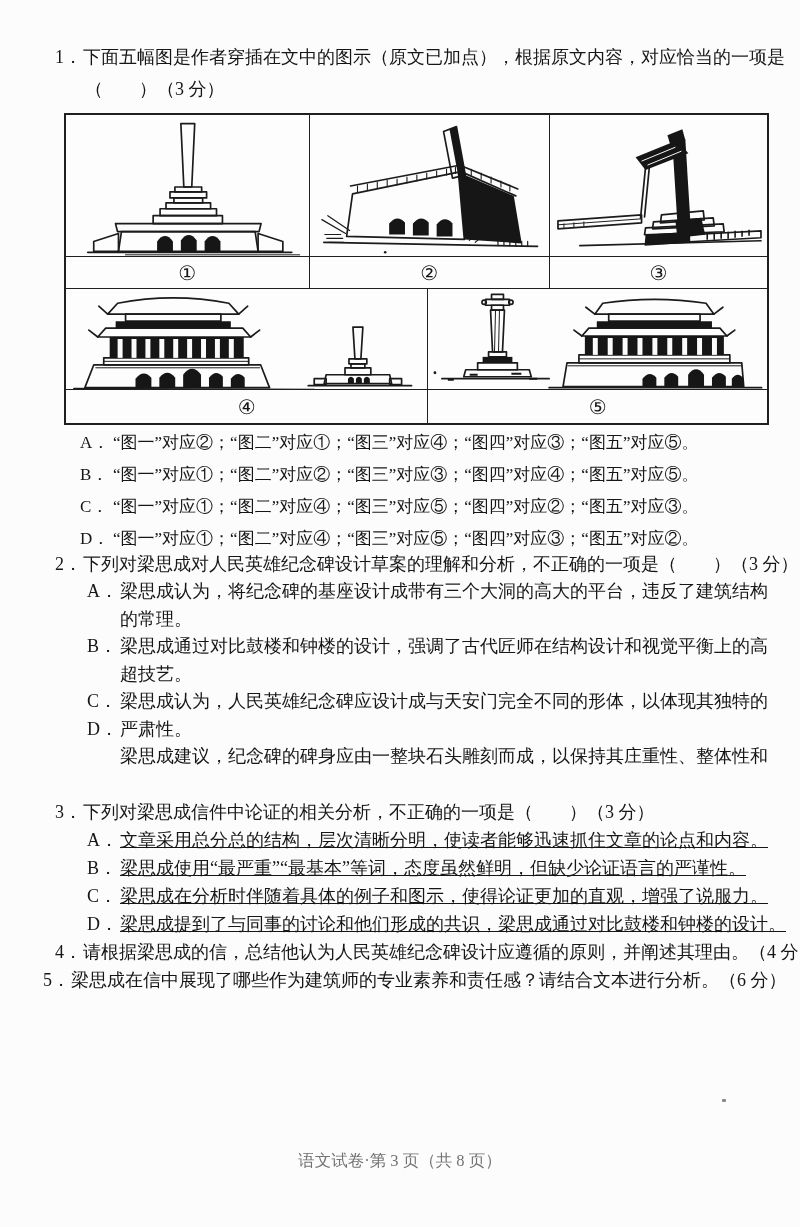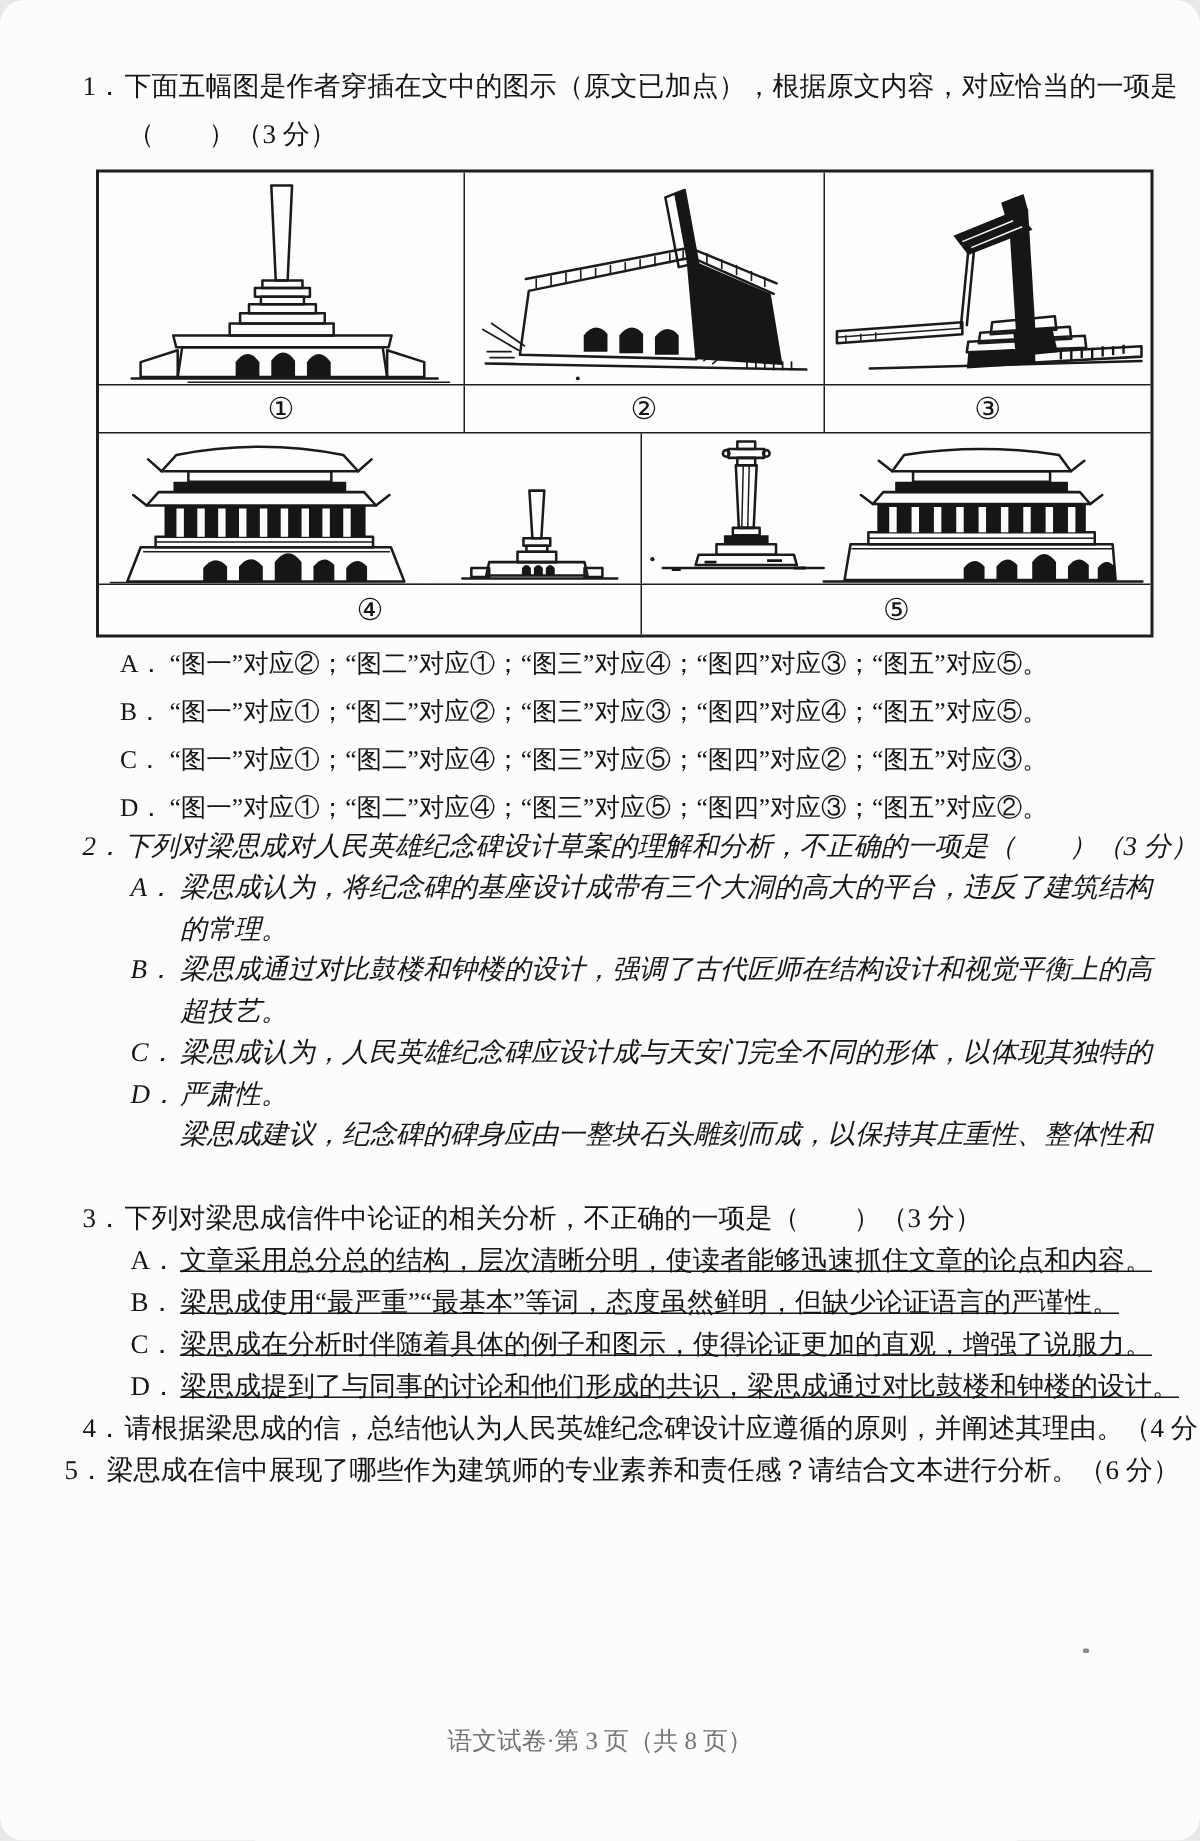--- a/index.html
+++ b/index.html
@@ -1,20 +1,19 @@
 <!DOCTYPE html>
 <html><head>
 <meta charset="utf-8">
 <style>
   html,body{margin:0;padding:0;background:#e8e8e8;}
   .page{
     position:relative; width:800px; height:1227px; margin:0 auto;
     background:#fcfcfc; color:#161616; overflow:hidden;
     font-family:"Liberation Serif","DejaVu Serif",serif;
-    border-radius:16px;
   }
   .abs{position:absolute;}
   
   .qrow{font-size:18px; line-height:28px; white-space:nowrap;}
   .qnum{display:inline-block; width:28px;}
   #q1{top:41px; left:55px; width:736px;}
   #q1 .qrow{line-height:32px;}
   #q1 .l2{padding-left:30px;}
   
   .ftable{top:113px; left:64px; width:705px; border:2px solid #1f1f1f; box-sizing:border-box; background:#fdfdfd;}
@@ -28,21 +27,21 @@
   .l1 .lcell{height:31px;}
   .l2 .lcell{height:33px;}
   .lcell{display:flex; align-items:center; justify-content:center; font-size:20px;}
   .c31{width:34.75%;} .c32{width:34.30%;} .c33{width:30.95%;}
   .c21{width:51.70%;} .c22{width:48.30%;}
   .fcell svg{position:absolute; left:0; top:0; width:100%; height:100%;}
   
   #q1opts{top:427px; left:80px; width:712px;}
   #q1opts .optline{font-size:17px; line-height:32px; white-space:nowrap;}
   #q1opts .olab{display:inline-block; width:33px;}
-  #q2{top:550px; left:55px; width:737px; font-size:18px; line-height:27.5px;font-style:italic;}
+  #q2{top:550px; left:55px; width:737px; font-size:18px; line-height:27.5px;}
   #q3{top:798px; left:55px; width:737px; font-size:18px; line-height:28px;}
   .opt2{position:relative; padding-left:65px; white-space:nowrap;}
   .olab2{position:absolute; left:32px; top:0;}
   .opt1line{padding-left:32px; white-space:nowrap;text-decoration:underline;}
   .opt1line .olab{display:inline-block; width:33px;}
   #q4{top:938px; left:55px; width:737px;}
   #q5{top:966px; left:43px; width:737px;}
   
   #footer{top:1150px; left:0; width:100%; text-align:center; font-size:16.5px; color:#737373;}
   .speck{top:1099px; left:722px; width:4px; height:3px; background:#8a8a8a; border-radius:1px;}

